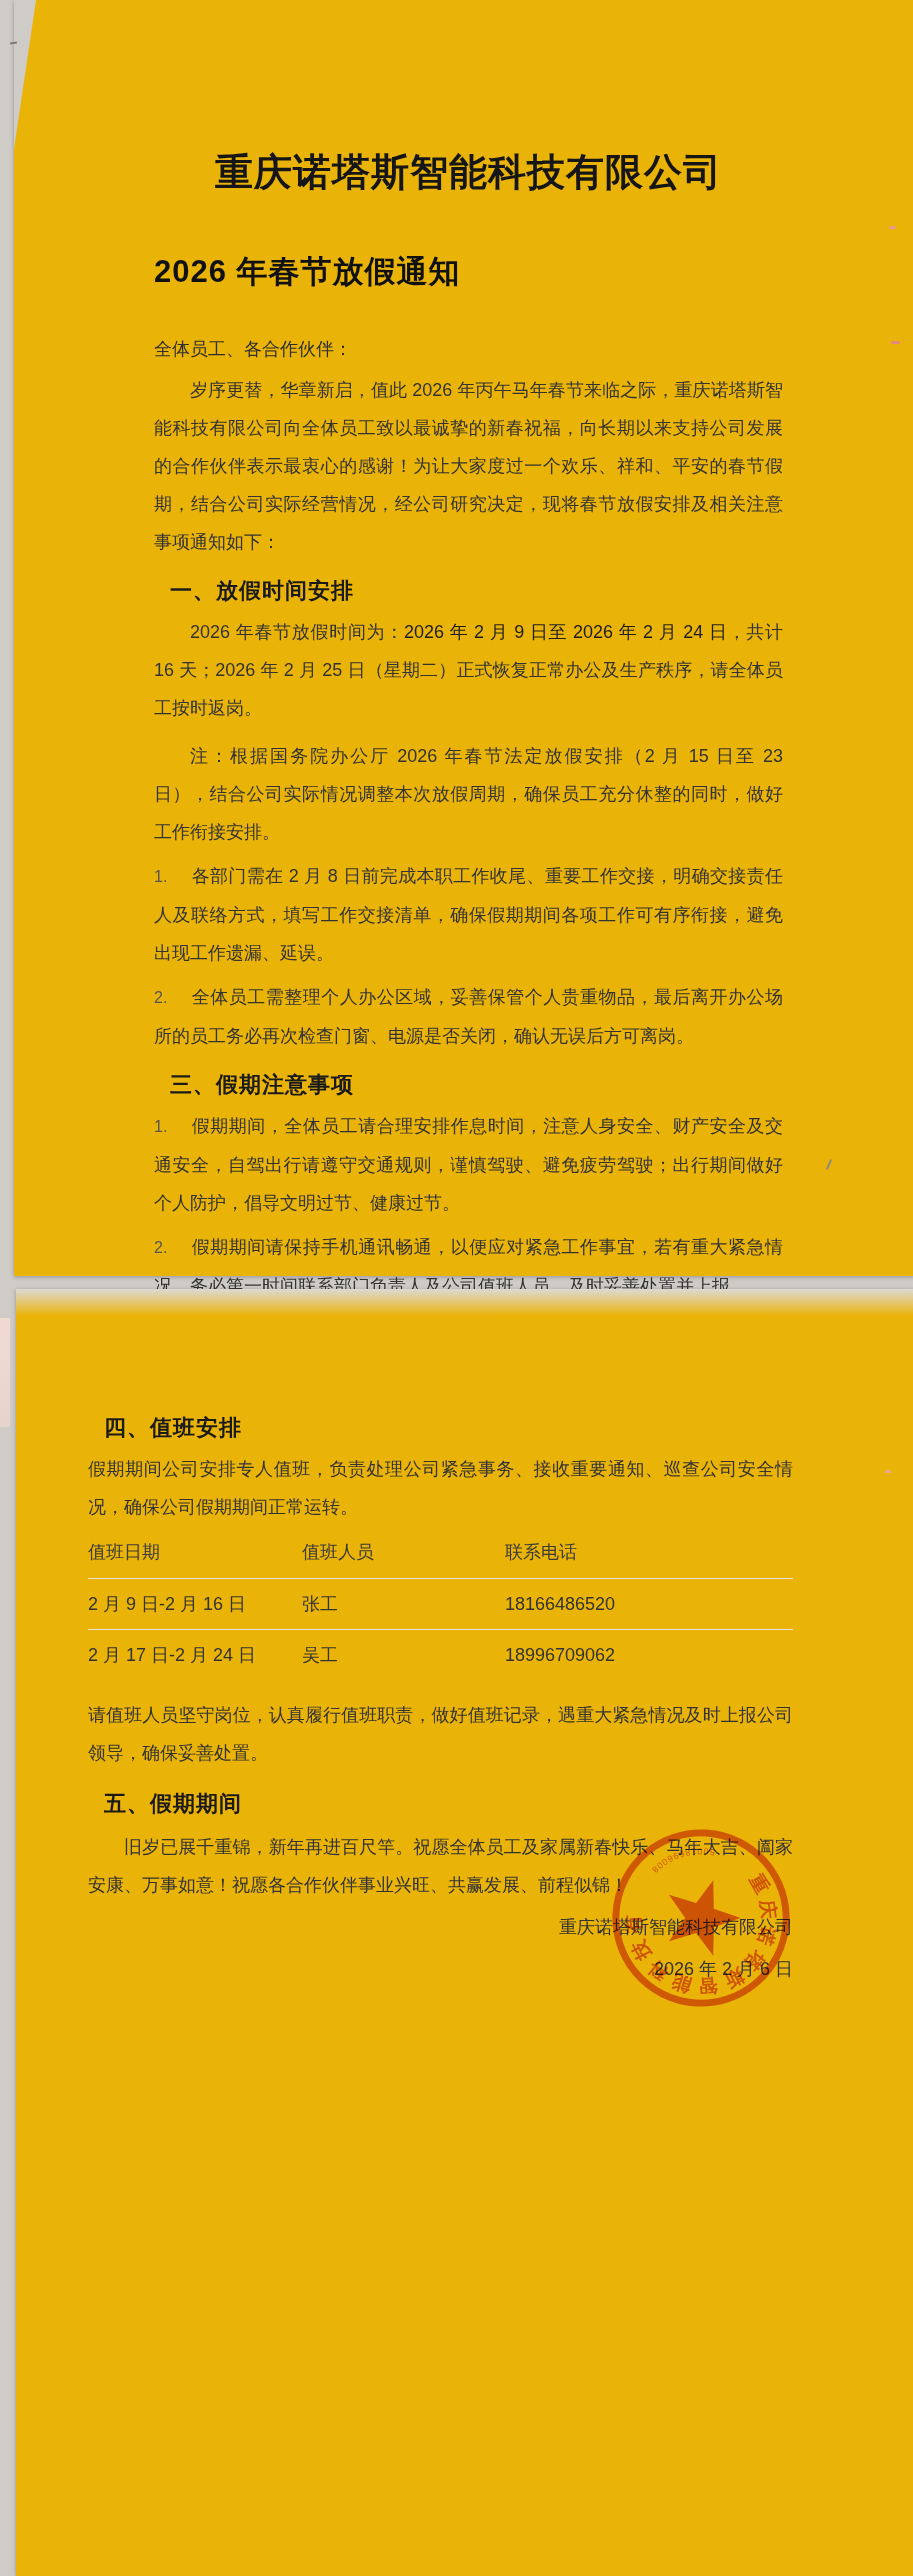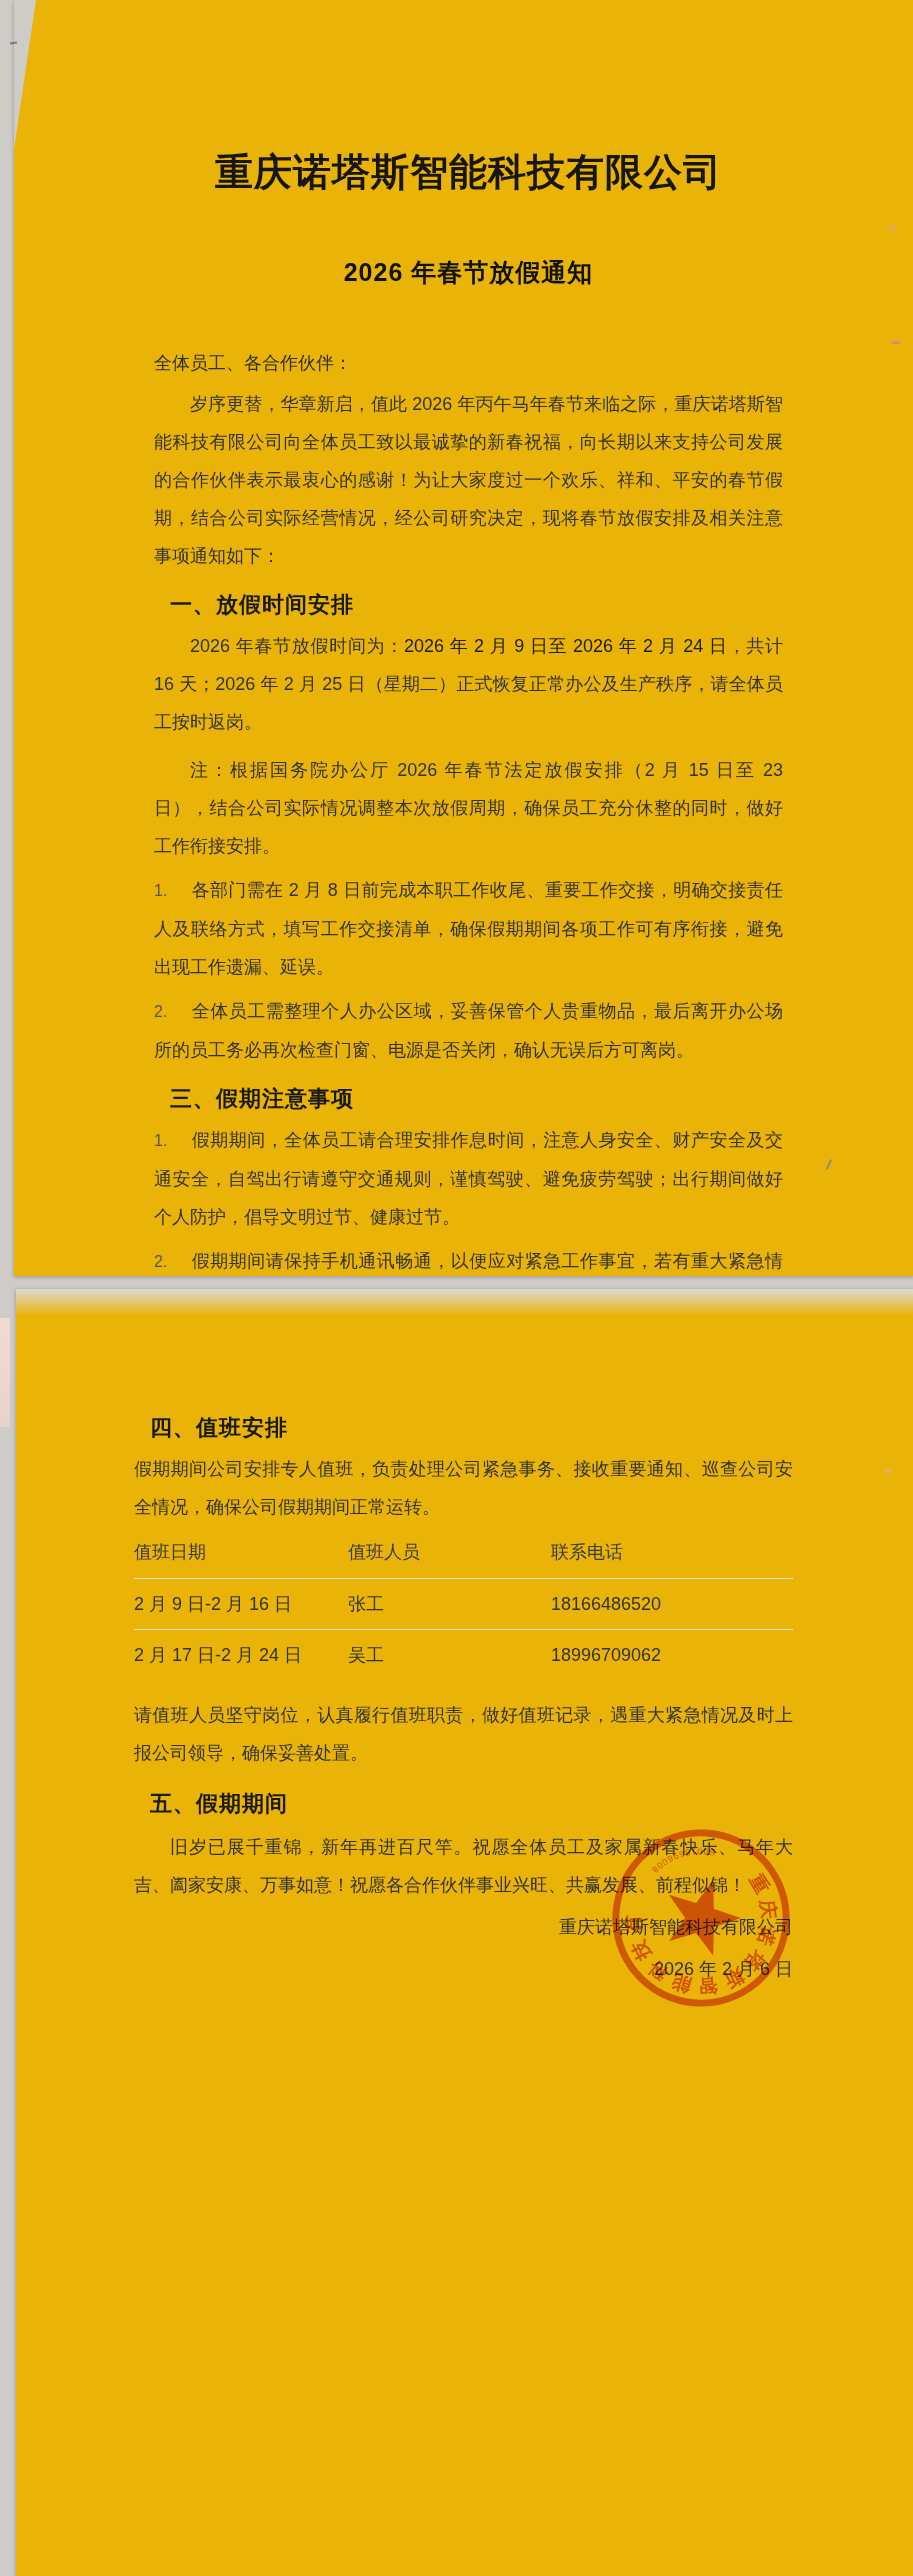--- a/index.html
+++ b/index.html
@@ -24,39 +24,39 @@
     position:absolute;left:0;top:0;width:0;height:0;
     border-left:22px solid #cfccc8;border-bottom:149px solid transparent;
   }
   
   .p1-inner{padding:0 131px 0 140px;}
   .doc-company{
     margin-top:149px;font-size:38px;line-height:46px;font-weight:700;
     color:#161616;text-align:center;letter-spacing:1px;
   }
   .doc-title{
-    margin-top:57px;font-size:25px;line-height:40px;font-weight:700;
-    color:#111;text-align:center;letter-spacing:1px;
+    margin-top:57px;font-size:31px;line-height:40px;font-weight:700;
+    color:#111;text-align:left;letter-spacing:1px;
   }
-  .salutation{margin-top:55px;font-size:18px;line-height:32px;}
+  .salutation{margin-top:41px;font-size:18px;line-height:32px;}
   p.body{
     margin:6px 0 0 0;font-size:18px;line-height:38px;color:#333;
     text-align:justify;
   }
   p.indent{text-indent:2em;}
   h2.sec{
     margin:14px 0 0 16px;font-size:22px;line-height:32px;font-weight:700;
     color:#1a1a1a;letter-spacing:1px;
   }
   p.item{margin-top:6px;}
   .item-num{color:#555;font-size:16px;margin-right:24px;}
   .bold{font-weight:400;color:#1d1d1d;}
   p.note{margin-top:10px;}
   
-  .p2-inner{padding:109px 121px 0 118px;position:relative;}
+  .p2-inner{padding:109px 121px 0 72px;position:relative;}
   .duty-table{margin-top:14px;width:100%;border-collapse:collapse;font-size:18px;color:#333;}
   .duty-table th{
     text-align:left;font-weight:400;color:#3a3a3a;
     padding:0 0 14px 0;font-size:18px;margin-top:48px;
   }
   .duty-table td{padding:13px 0;}
   .duty-table thead tr{border-bottom:1px solid #e3e3e1;}
   .duty-table tbody tr:first-child{border-bottom:1px solid #e3e3e1;}
   .col-date{width:214px;}
   .col-person{width:203px;}

